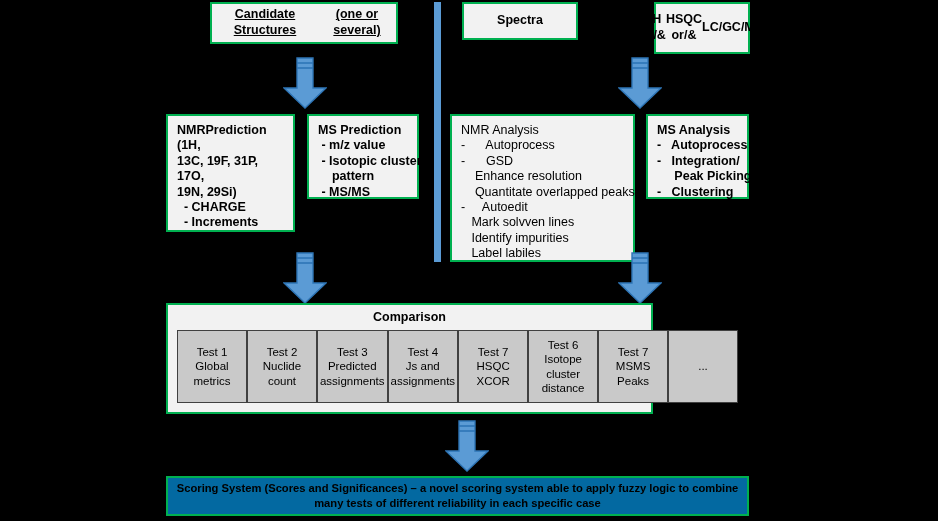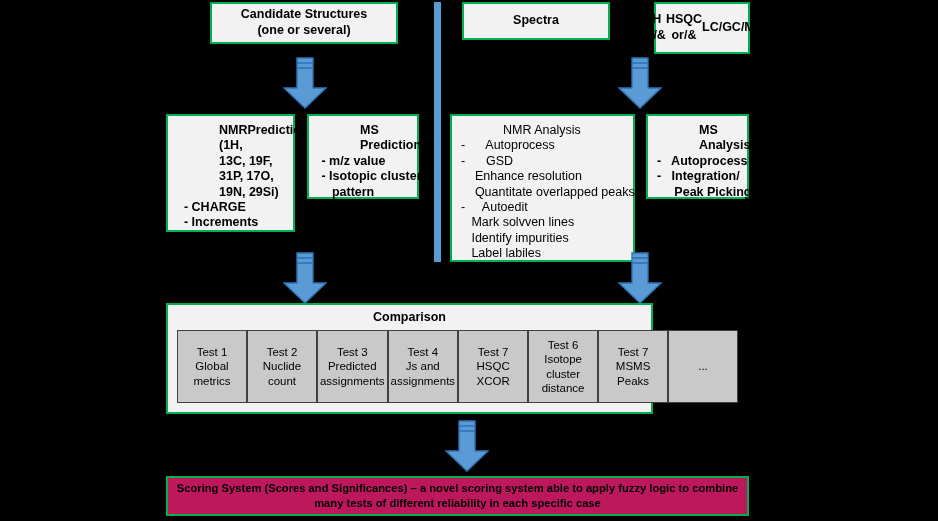--- a/index.html
+++ b/index.html
@@ -32,21 +32,20 @@
     line-height: 1.25;
   }
   .box-list {
     padding: 7px 8px 6px 9px;
     font-size: 12.5px;
     line-height: 1.23;
   }
   .box-list .hdr {
     font-weight: bold;
     display: block;
-    margin-left: 42px;
   }
   .box-list .li {
     display: block;
     white-space: pre;
   }
   .bold-list .li, .bold-list .hdr { font-weight: bold; }
   .plain-list .li, .plain-list .hdr { font-weight: normal; }
 
   
   .vdivider {
@@ -105,46 +104,46 @@
   }
   .test-card .tl { display: block; white-space: pre; }
 
   
   #scoring {
     position: absolute;
     left: 166px;
     top: 476px;
     width: 583px;
     height: 40px;
-    background: #be185d;
+    background: #0369a1;
     border: 2px solid #00b050;
     box-sizing: border-box;
     display: flex;
     align-items: center;
     justify-content: center;
     text-align: center;
     font-weight: bold;
     font-size: 11.2px;
     line-height: 1.3;
     padding: 0 8px;
   }
 </style>
 </head>
 <body>
 
 <div id="canvas">
 
   <div class="vdivider" style="left:434px; top:2px; width:7px; height:260px;"></div>
 
-  <div class="box box-center" style="left:210px; top:2px; width:188px; height:42px; flex-direction:column;">
+  <div class="box box-center" style="left:210px; top:2px; width:188px; height:42px; flex-direction:row;text-decoration:underline;">
     <span>Candidate Structures</span>
     <span>(one or several)</span>
   </div>
 
-  <div class="box box-center" style="left:462px; top:2px; width:148px; height:38px;">
+  <div class="box box-center" style="left:462px; top:2px; width:116px; height:38px;">
     <span>Spectra</span>
   </div>
 
   <div class="box box-center" style="left:654px; top:2px; width:96px; height:52px; flex-direction:row;">
     <span>1H or/&amp;</span>
     <span>HSQC or/&amp;</span>
     <span>LC/GC/MS</span>
   </div>
 
   <div class="arrow" style="left:283px; top:57px; width:44px; height:52px;">

